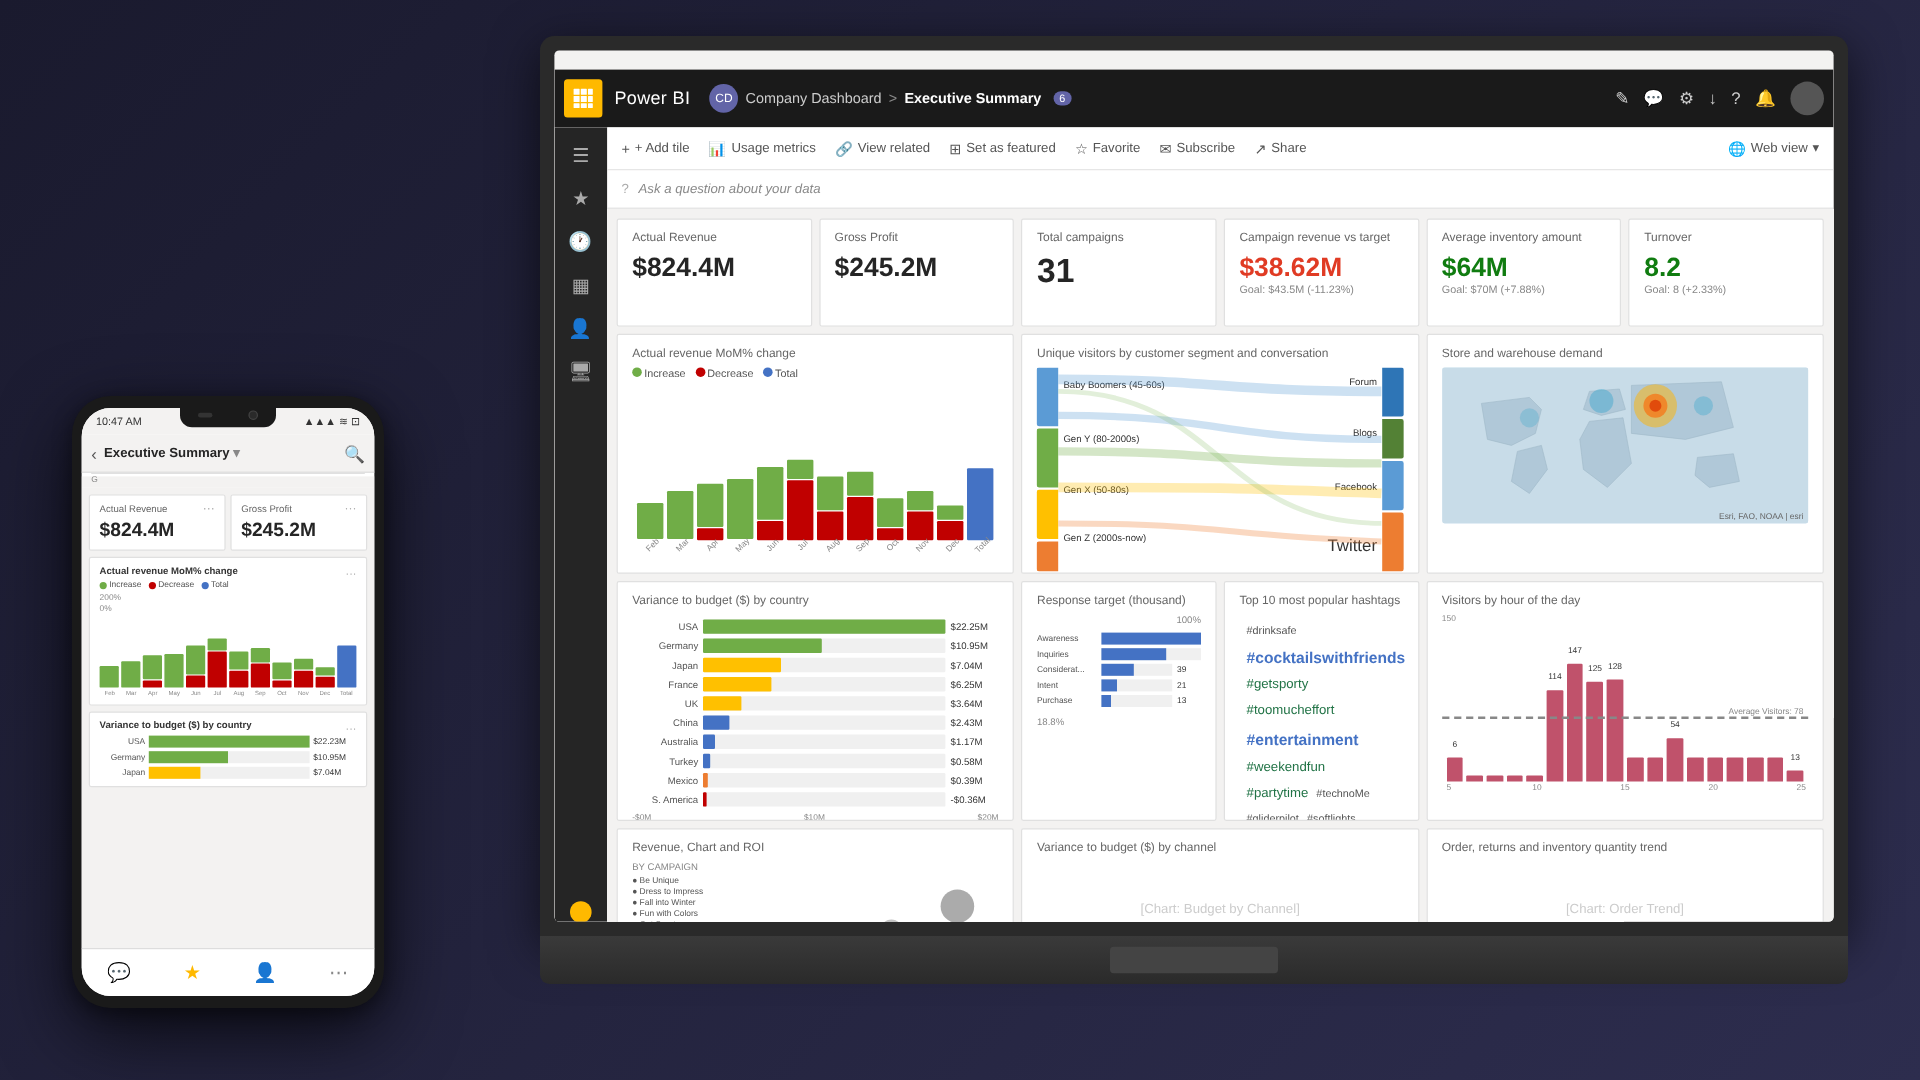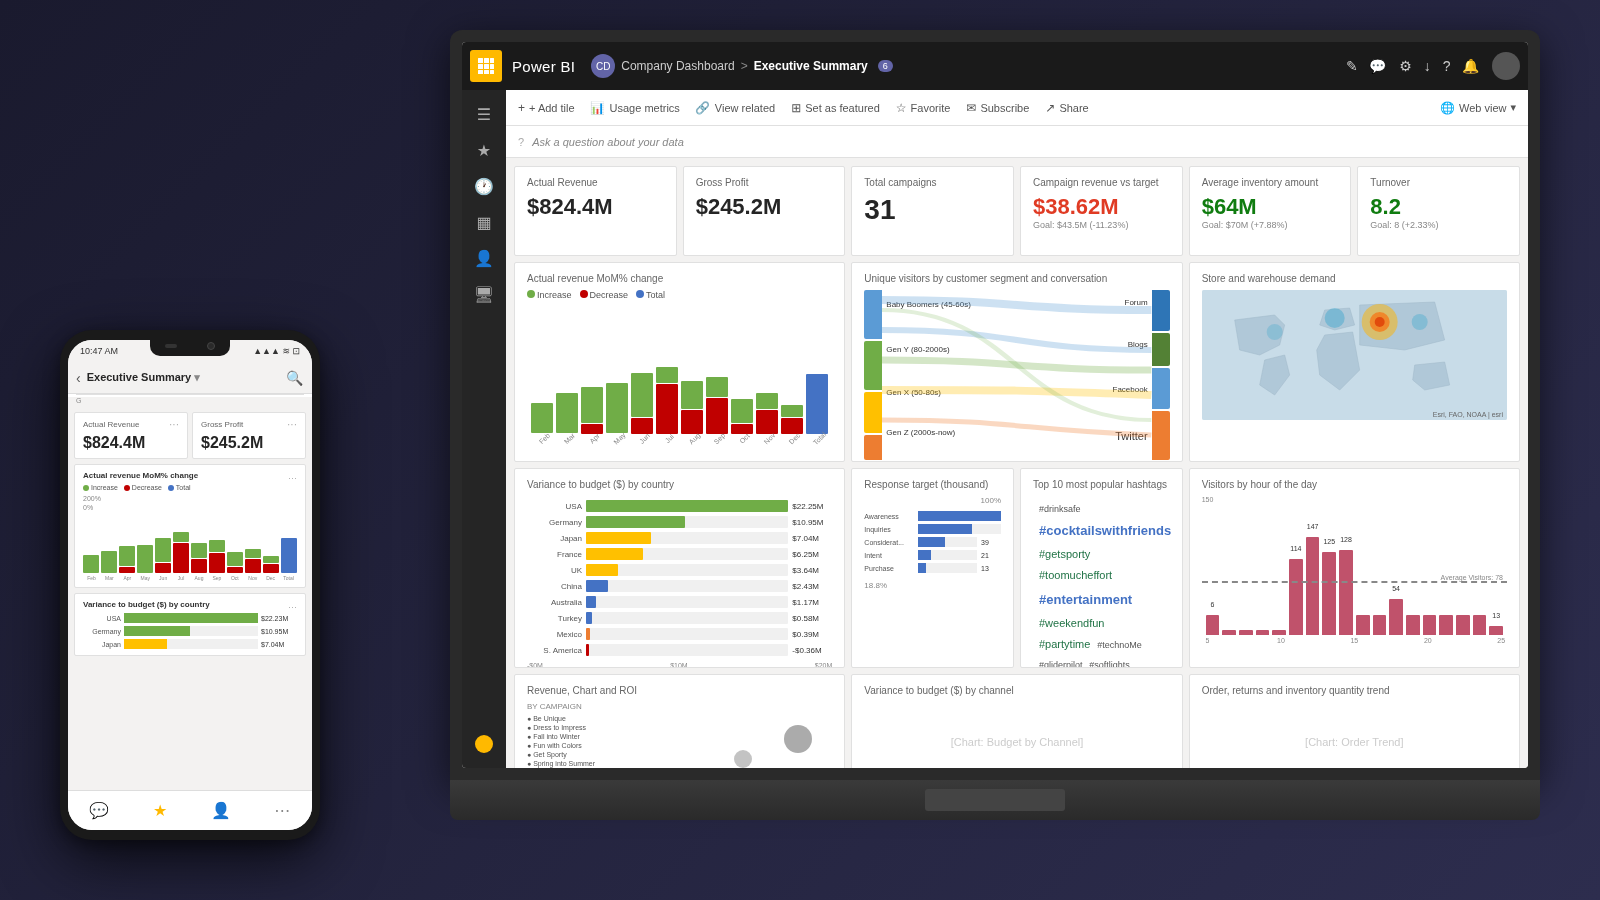--- a/index.html
+++ b/index.html
@@ -50,20 +50,21 @@
       overflow: hidden;
     }
 
     
     .pbi-app {
       width: 100%;
       height: 100%;
       display: flex;
       flex-direction: column;
       background: #f3f2f1;
+      margin-top: 16px;
     }
 
     
     .pbi-topnav {
       height: 48px;
       background: #1a1a1a;
       display: flex;
       align-items: center;
       padding: 0 8px;
       flex-shrink: 0;
@@ -1006,21 +1007,21 @@
                     <div style="position:absolute; right:0; top:0; width:18px; height:100%; display:flex; flex-direction:column; gap:2px;">
                       <div style="flex:2.5; background:#2E75B6; border-radius:0 2px 2px 0;"></div>
                       <div style="flex:2; background:#538135; border-radius:0 2px 2px 0;"></div>
                       <div style="flex:2.5; background:#5B9BD5; border-radius:0 2px 2px 0;"></div>
                       <div style="flex:3; background:#ED7D31; border-radius:0 2px 2px 0;"></div>
                     </div>
 
                     <div style="position:absolute; right:22px; top:8px; font-size:8px; color:#333; text-align:right;">Forum</div>
                     <div style="position:absolute; right:22px; top:50px; font-size:8px; color:#333; text-align:right;">Blogs</div>
                     <div style="position:absolute; right:22px; top:95px; font-size:8px; color:#333; text-align:right;">Facebook</div>
-                    <div style="position:absolute; right:22px; top:140px; font-size:11px; color:#333; text-align:right;">Twitter</div>
+                    <div style="position:absolute; right:22px; top:140px; font-size:14px; color:#333; text-align:right;">Twitter</div>
 
                     <svg style="position:absolute; left:18px; right:18px; top:0; width:calc(100% - 36px); height:100%;" viewBox="0 0 200 170" preserveAspectRatio="none">
                       <path d="M0,10 C100,10 100,20 200,20" stroke="#5B9BD5" stroke-width="8" fill="none" opacity="0.3"></path>
                       <path d="M0,40 C100,40 100,60 200,60" stroke="#5B9BD5" stroke-width="6" fill="none" opacity="0.3"></path>
                       <path d="M0,70 C100,70 100,80 200,80" stroke="#70AD47" stroke-width="7" fill="none" opacity="0.3"></path>
                       <path d="M0,100 C100,100 100,100 200,105" stroke="#FFC000" stroke-width="8" fill="none" opacity="0.3"></path>
                       <path d="M0,130 C100,130 100,140 200,145" stroke="#ED7D31" stroke-width="5" fill="none" opacity="0.3"></path>
                       <path d="M0,20 C100,20 100,130 200,130" stroke="#70AD47" stroke-width="4" fill="none" opacity="0.2"></path>
                     </svg>
                   </div>

